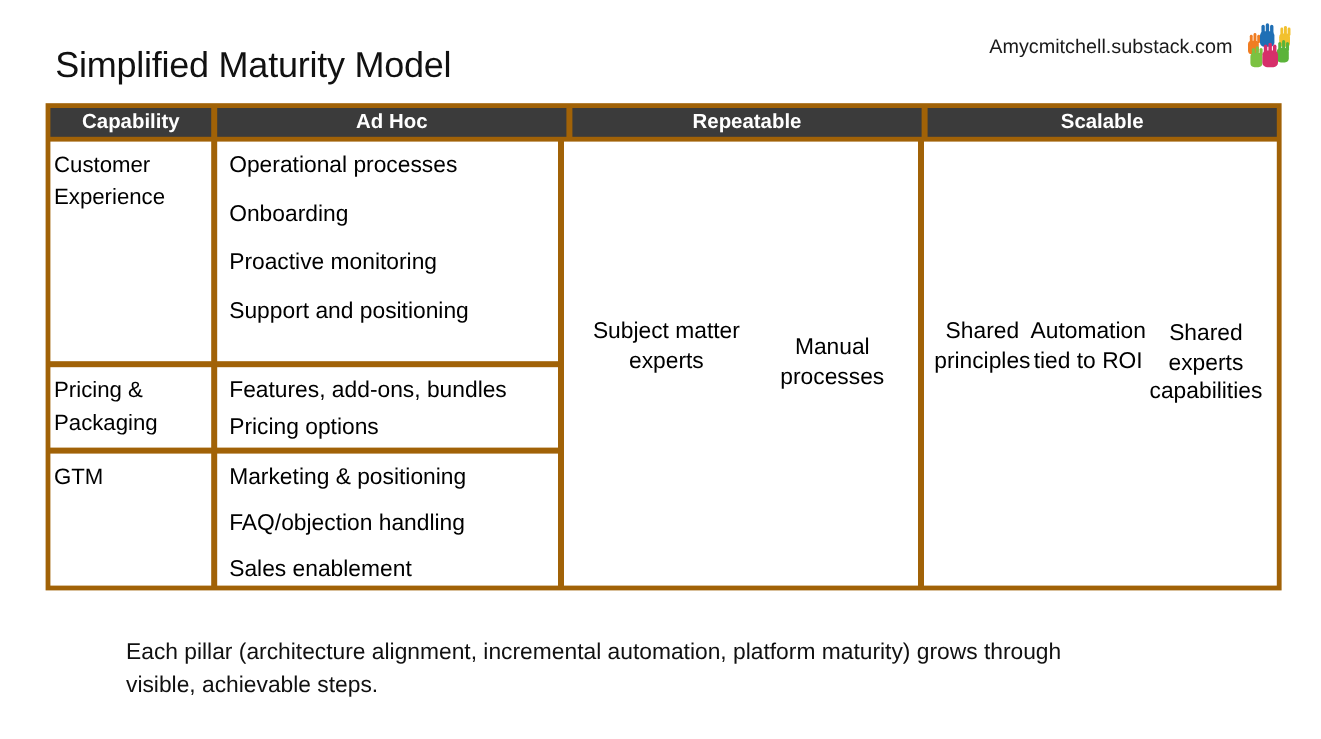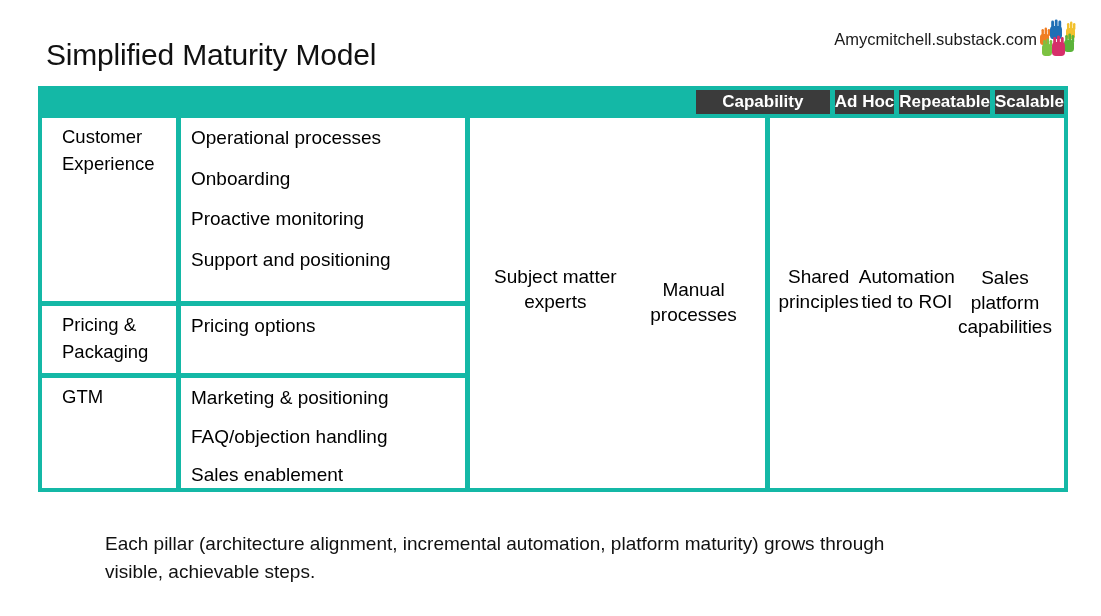--- a/index.html
+++ b/index.html
@@ -33,20 +33,21 @@
     color: #111111;
     white-space: nowrap;
     margin-top: 24px;
   }
   .brand {
     position: absolute;
     right: 22px;
     top: 18px;
     display: flex;
     align-items: center;
+    gap: 10px;
   }
   .brand-text {
     font-size: 16.5px;
     color: #1a1a1a;
     white-space: nowrap;
   }
   .brand-logo {
     width: 42px;
     height: 42px;
     border-radius: 3px;
@@ -55,27 +56,26 @@
     display: block;
   }
 
   
   .matrix {
     position: absolute;
     left: 38px;
     top: 86px;
     width: 1030px;
     height: 406px;
-    background: #14b8a6;
+    background: #a16207;
     box-sizing: border-box;
     display: flex;
     flex-direction: column;
     padding: 4px;
     gap: 4px;
-    align-items: flex-end;
   }
   .matrix-row {
     display: flex;
     gap: 5px;
   }
   .head-row { height: 24px; flex: 0 0 24px; }
   .body-area {
     flex: 1 1 auto;
     display: flex;
     gap: 5px;
@@ -99,21 +99,21 @@
   .r2 { flex: 0 0 67px; }
   .r3 { flex: 1 1 auto; }
 
   .cell {
     background: #ffffff;
     box-sizing: border-box;
     overflow: hidden;
   }
   .cell-cap {
     flex: 0 0 134px;
-    padding: 6px 6px 6px 20px;
+    padding: 6px 6px 6px 3px;
     font-size: 18.5px;
     line-height: 1.45;
     text-align: left;
   }
   .cell-desc {
     flex: 1 1 auto;
     padding: 7px 6px 6px 10px;
     font-size: 19px;
     line-height: 1.4;
     text-align: left;
@@ -243,20 +243,21 @@
           <div class="line">Operational processes</div>
           <div class="line">Onboarding</div>
           <div class="line">Proactive monitoring</div>
           <div class="line">Support and positioning</div>
         </div>
       </div>
 
       <div class="left-row r2">
         <div class="cell cell-cap">Pricing &amp; Packaging</div>
         <div class="cell cell-desc">
+          <div class="line">Features, add-ons, bundles</div>
           <div class="line">Pricing options</div>
         </div>
       </div>
 
       <div class="left-row r3">
         <div class="cell cell-cap">GTM</div>
         <div class="cell cell-desc">
           <div class="line">Marketing &amp; positioning</div>
           <div class="line">FAQ/objection handling</div>
           <div class="line">Sales enablement</div>
@@ -266,20 +267,20 @@
     </div>
 
     <div class="stage-col">
       <div class="line">Subject matter experts</div>
       <div class="line">Manual processes</div>
     </div>
 
     <div class="stage-col">
       <div class="line">Shared principles</div>
       <div class="line">Automation tied to ROI</div>
-      <div class="line">Sales platform capabilities</div>
+      <div class="line">Shared experts capabilities</div>
     </div>
 
 
   </div>
 </div>
 
 <div class="caption">Each pillar (architecture alignment, incremental automation, platform maturity) grows through visible, achievable steps.</div>
 
 </body></html>

